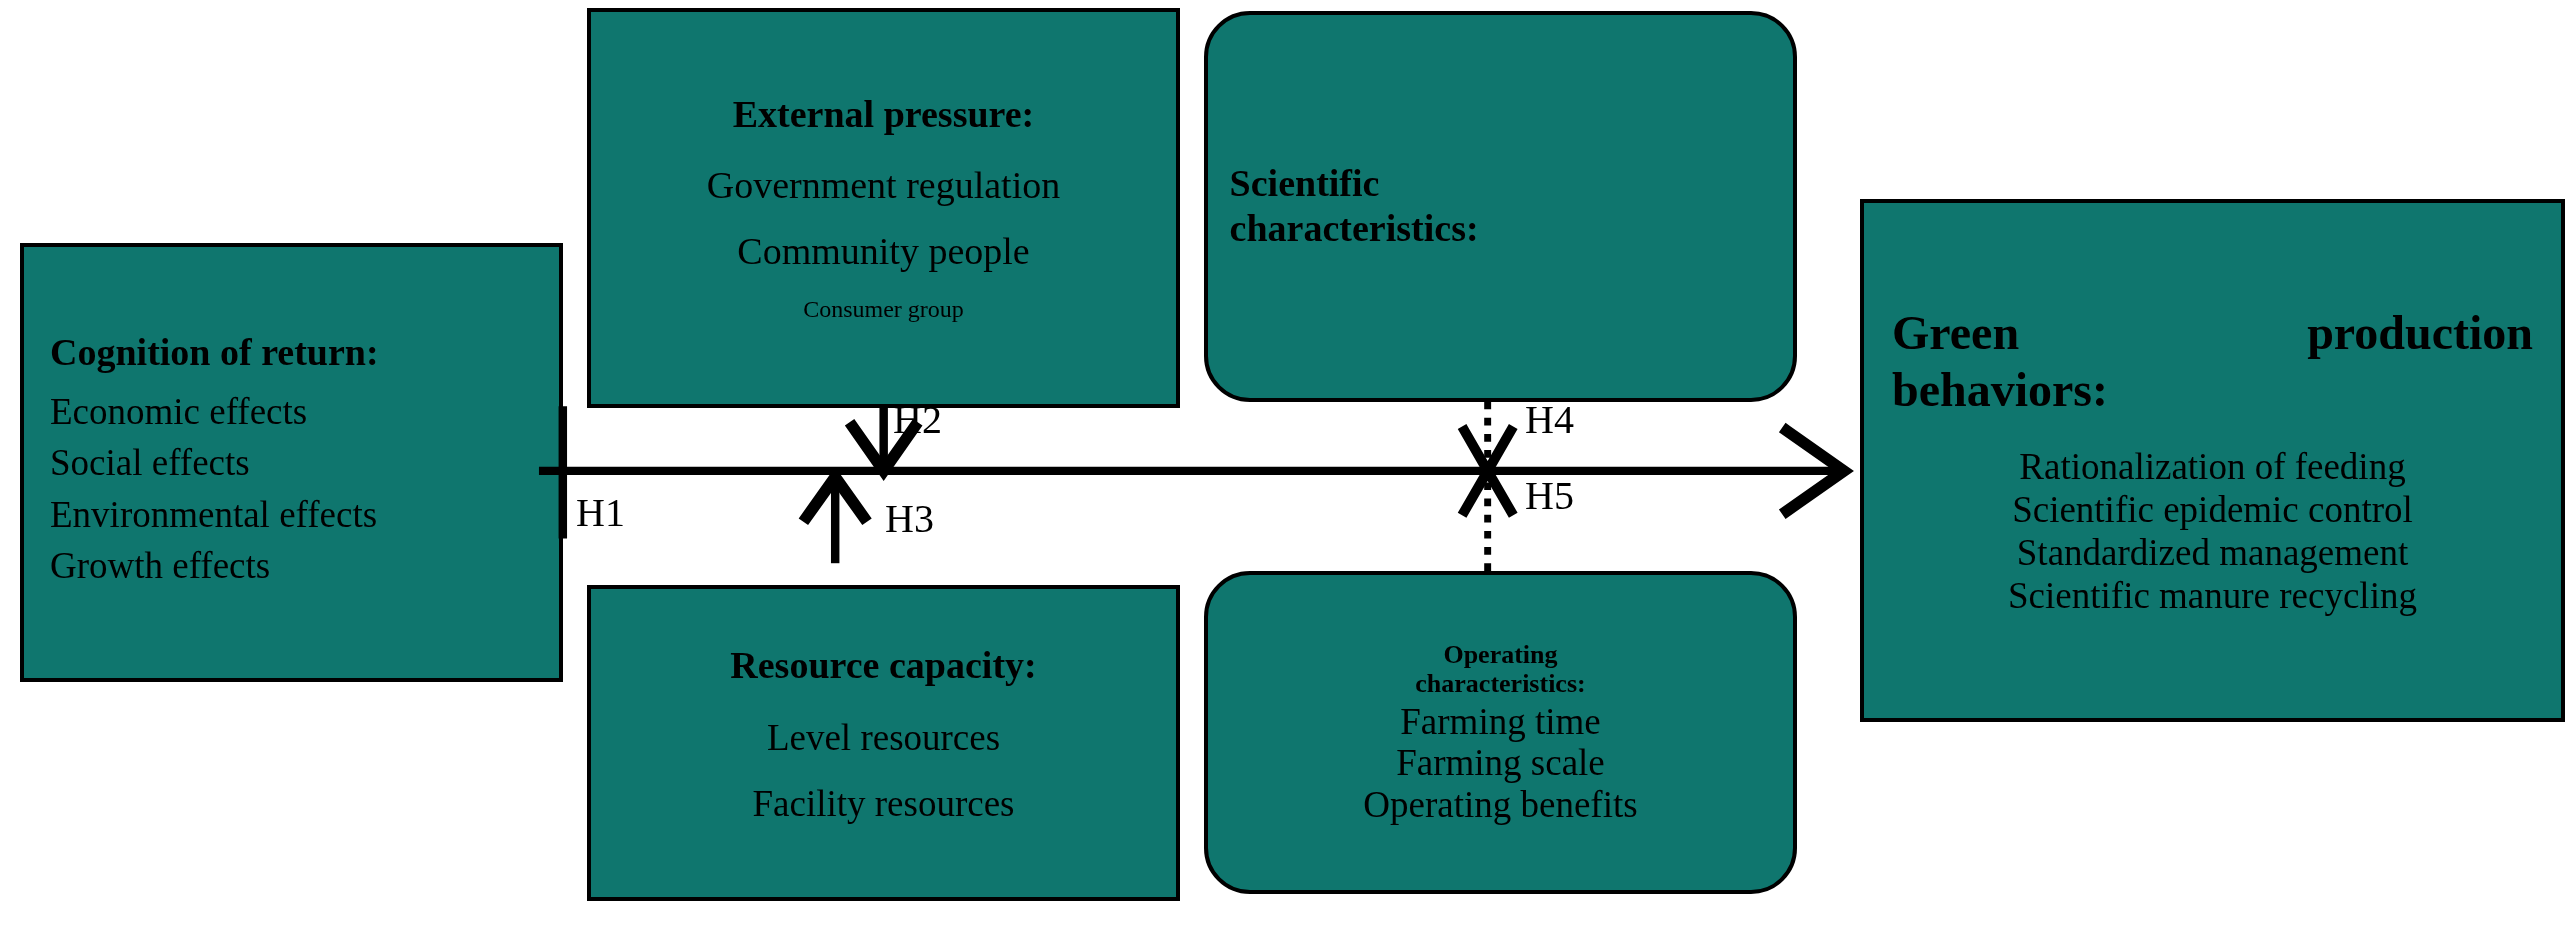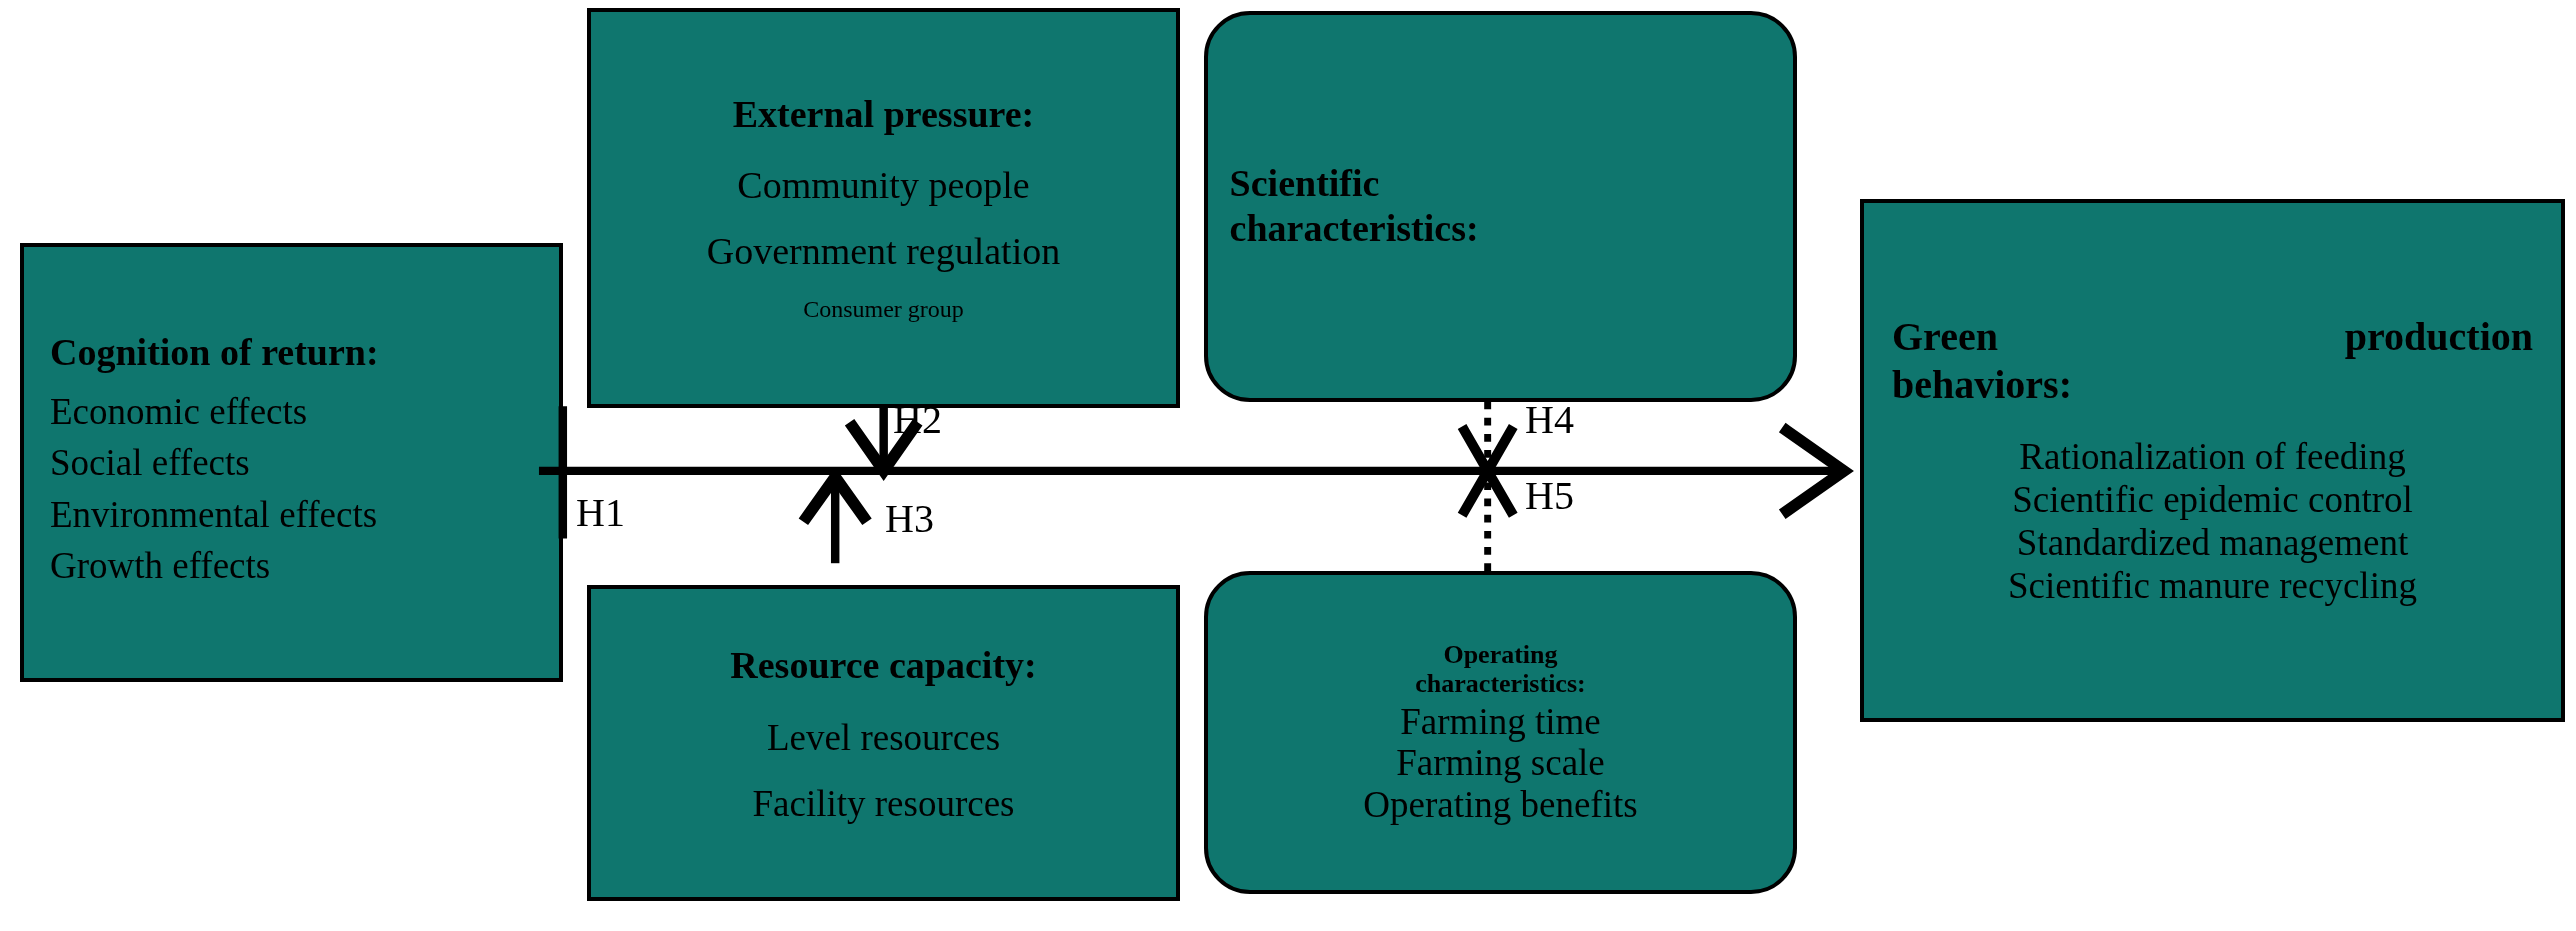--- a/index.html
+++ b/index.html
@@ -81,21 +81,21 @@
   #box-operating .box-title{ font-size:26px; text-align:center; line-height:1.12;}
   #box-operating .box-line{ font-size:37px; text-align:center; line-height:1.12;}
   #box-operating .list{ margin-top:3.1px;}
 
   #box-green{
     left:1860px; top:199px; width:705px; height:523px;
     padding:20px 28px;
     align-items:stretch;
   }
   #box-green .box-title{
-    font-size:40px;
+    font-size:48px;
     text-align:justify;
     line-height:1.2;
   }
   #box-green .box-title .justify-row{
     display:flex; justify-content:space-between; width:100%;
   }
   #box-green .box-line{ font-size:37px; text-align:center; line-height:1.16;}
   #box-green .list{ margin-top:27px;}
 
   
@@ -156,22 +156,22 @@
   <div class="box" id="box-cognition">
     <div class="box-title">Cognition of return:</div>
     <div class="box-line">Economic effects</div>
     <div class="box-line">Social effects</div>
     <div class="box-line">Environmental effects</div>
     <div class="box-line">Growth effects</div>
   </div>
 
   <div class="box" id="box-external">
     <div class="box-title">External pressure:</div>
+    <div class="box-line">Government regulation</div>
     <div class="box-line">Community people</div>
-    <div class="box-line">Government regulation</div>
     <div class="box-line small">Consumer group</div>
   </div>
 
   <div class="box rounded" id="box-individual">
     <div class="box-title">Scientific</div>
     <div class="box-title">characteristics:</div>
   </div>
 
   <div class="box" id="box-resource">
     <div class="box-title">Resource capacity:</div>

